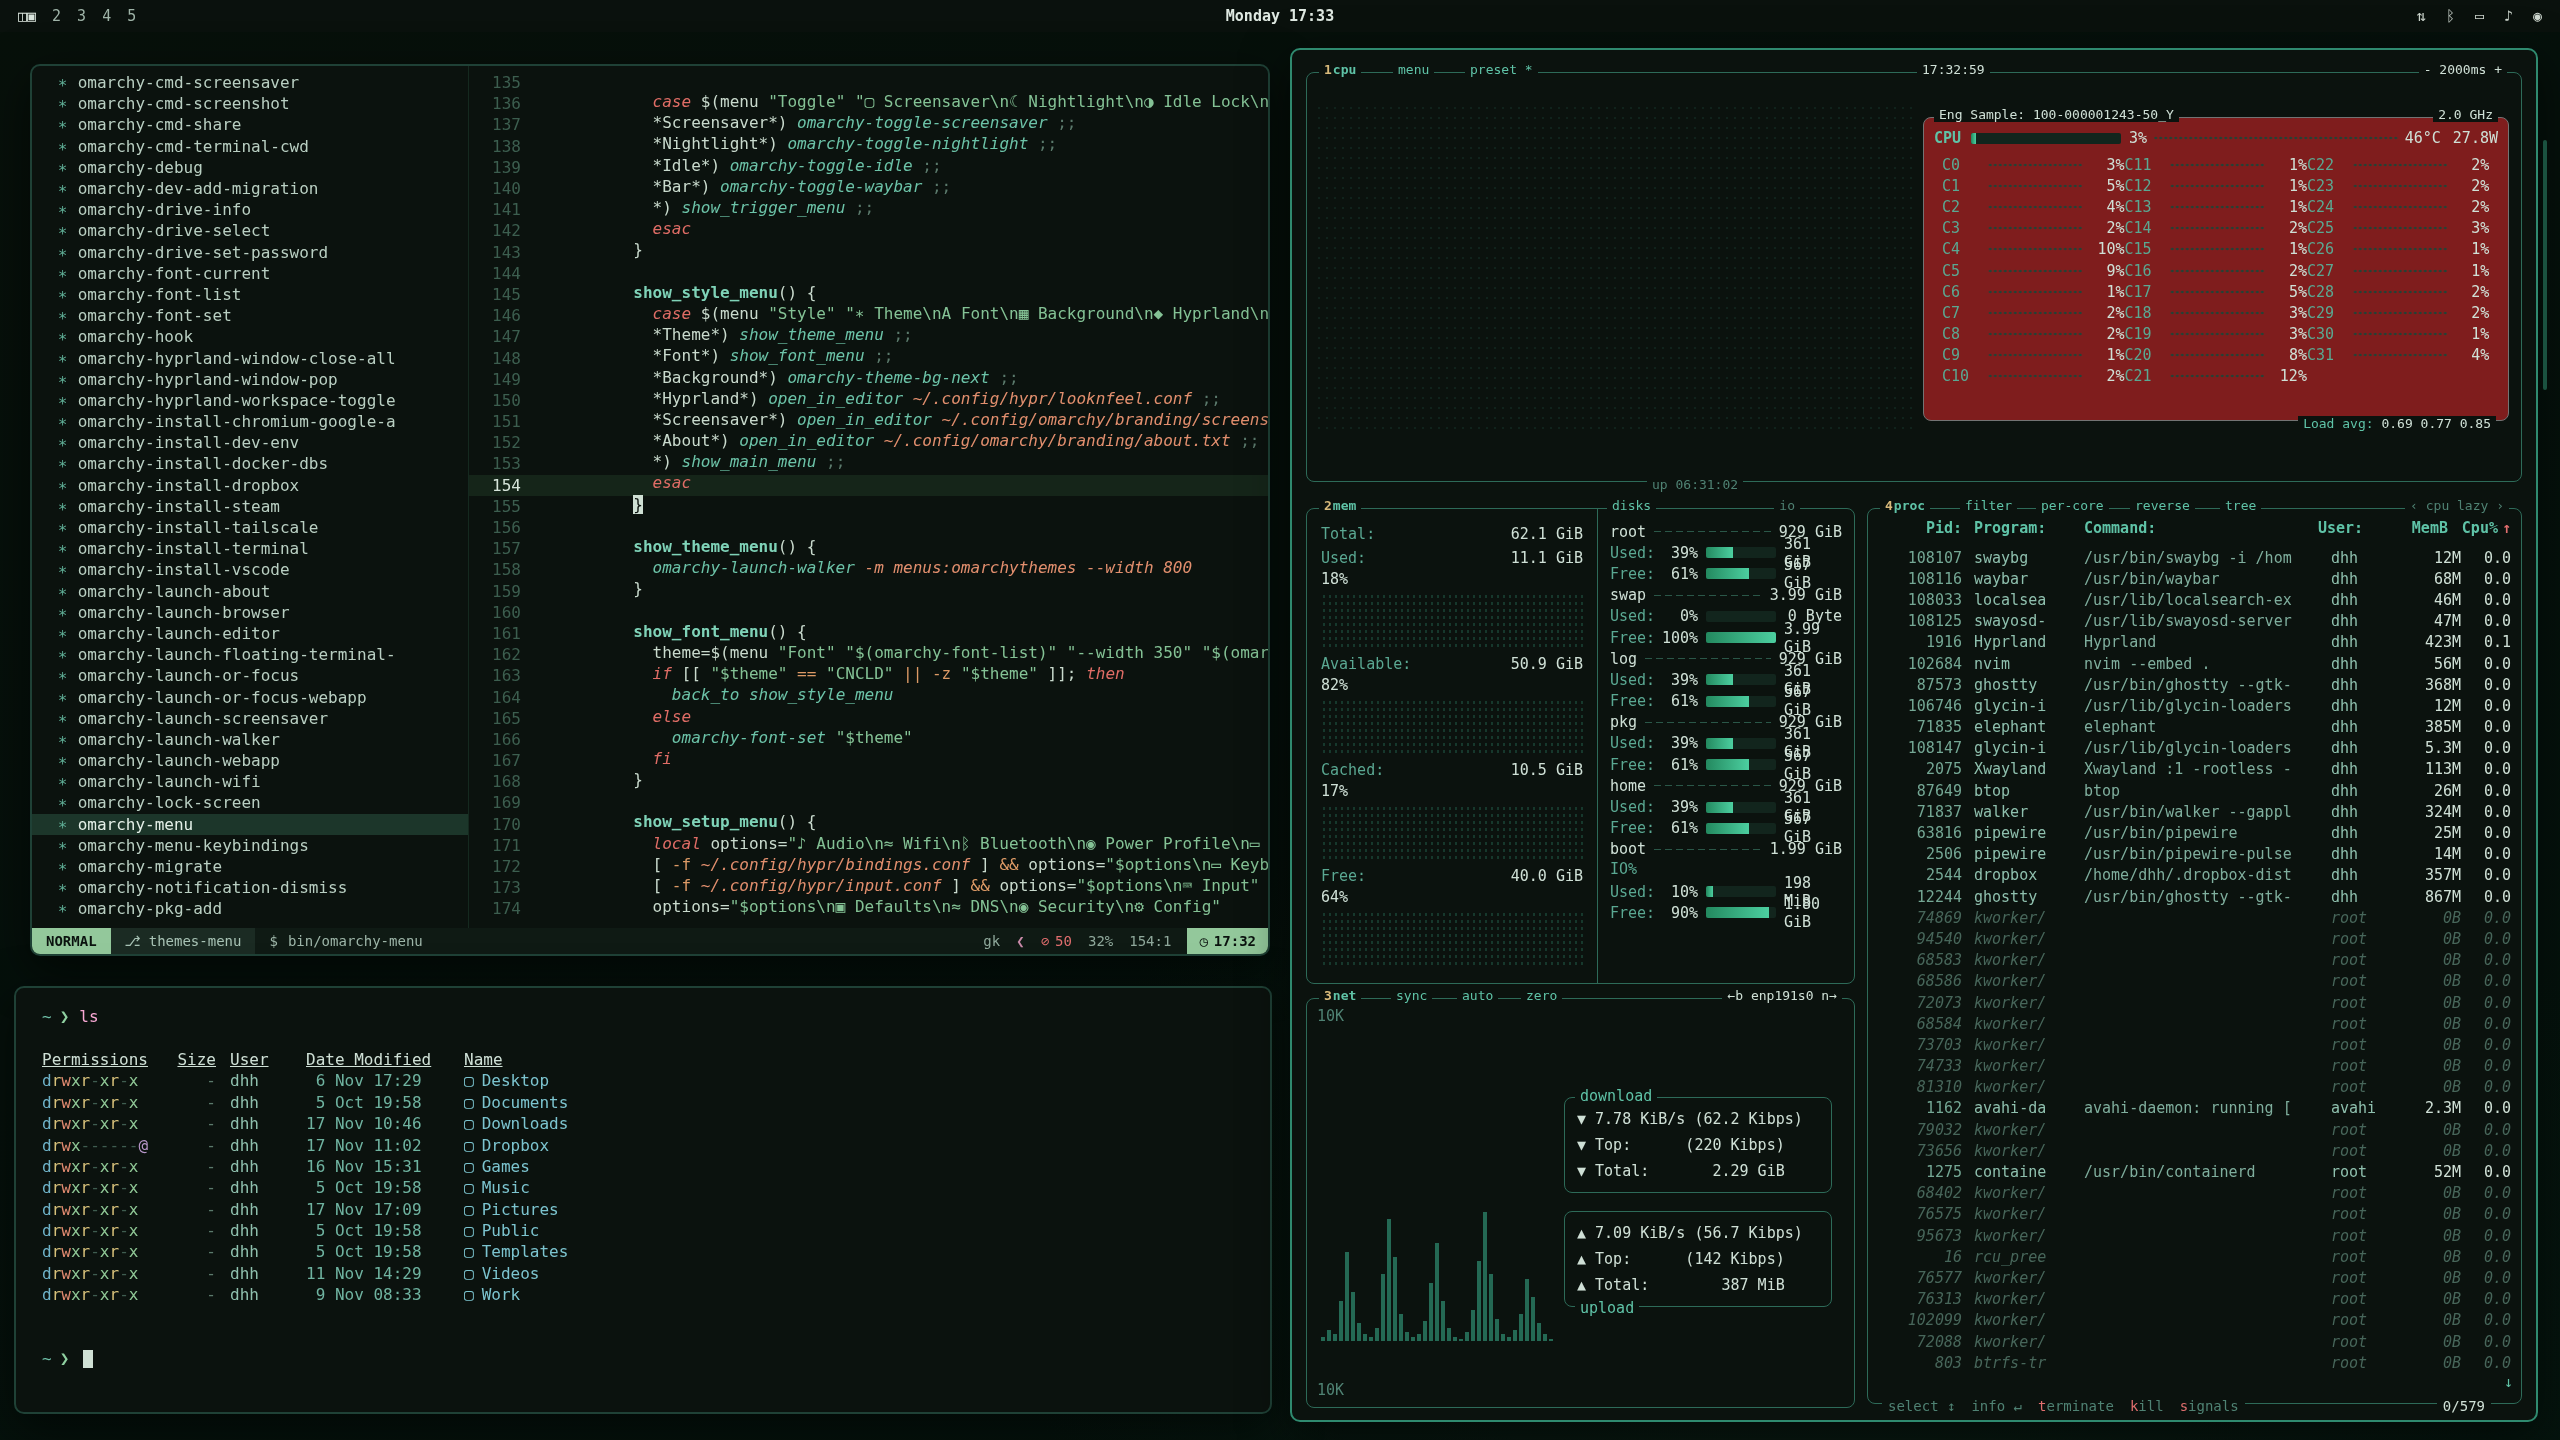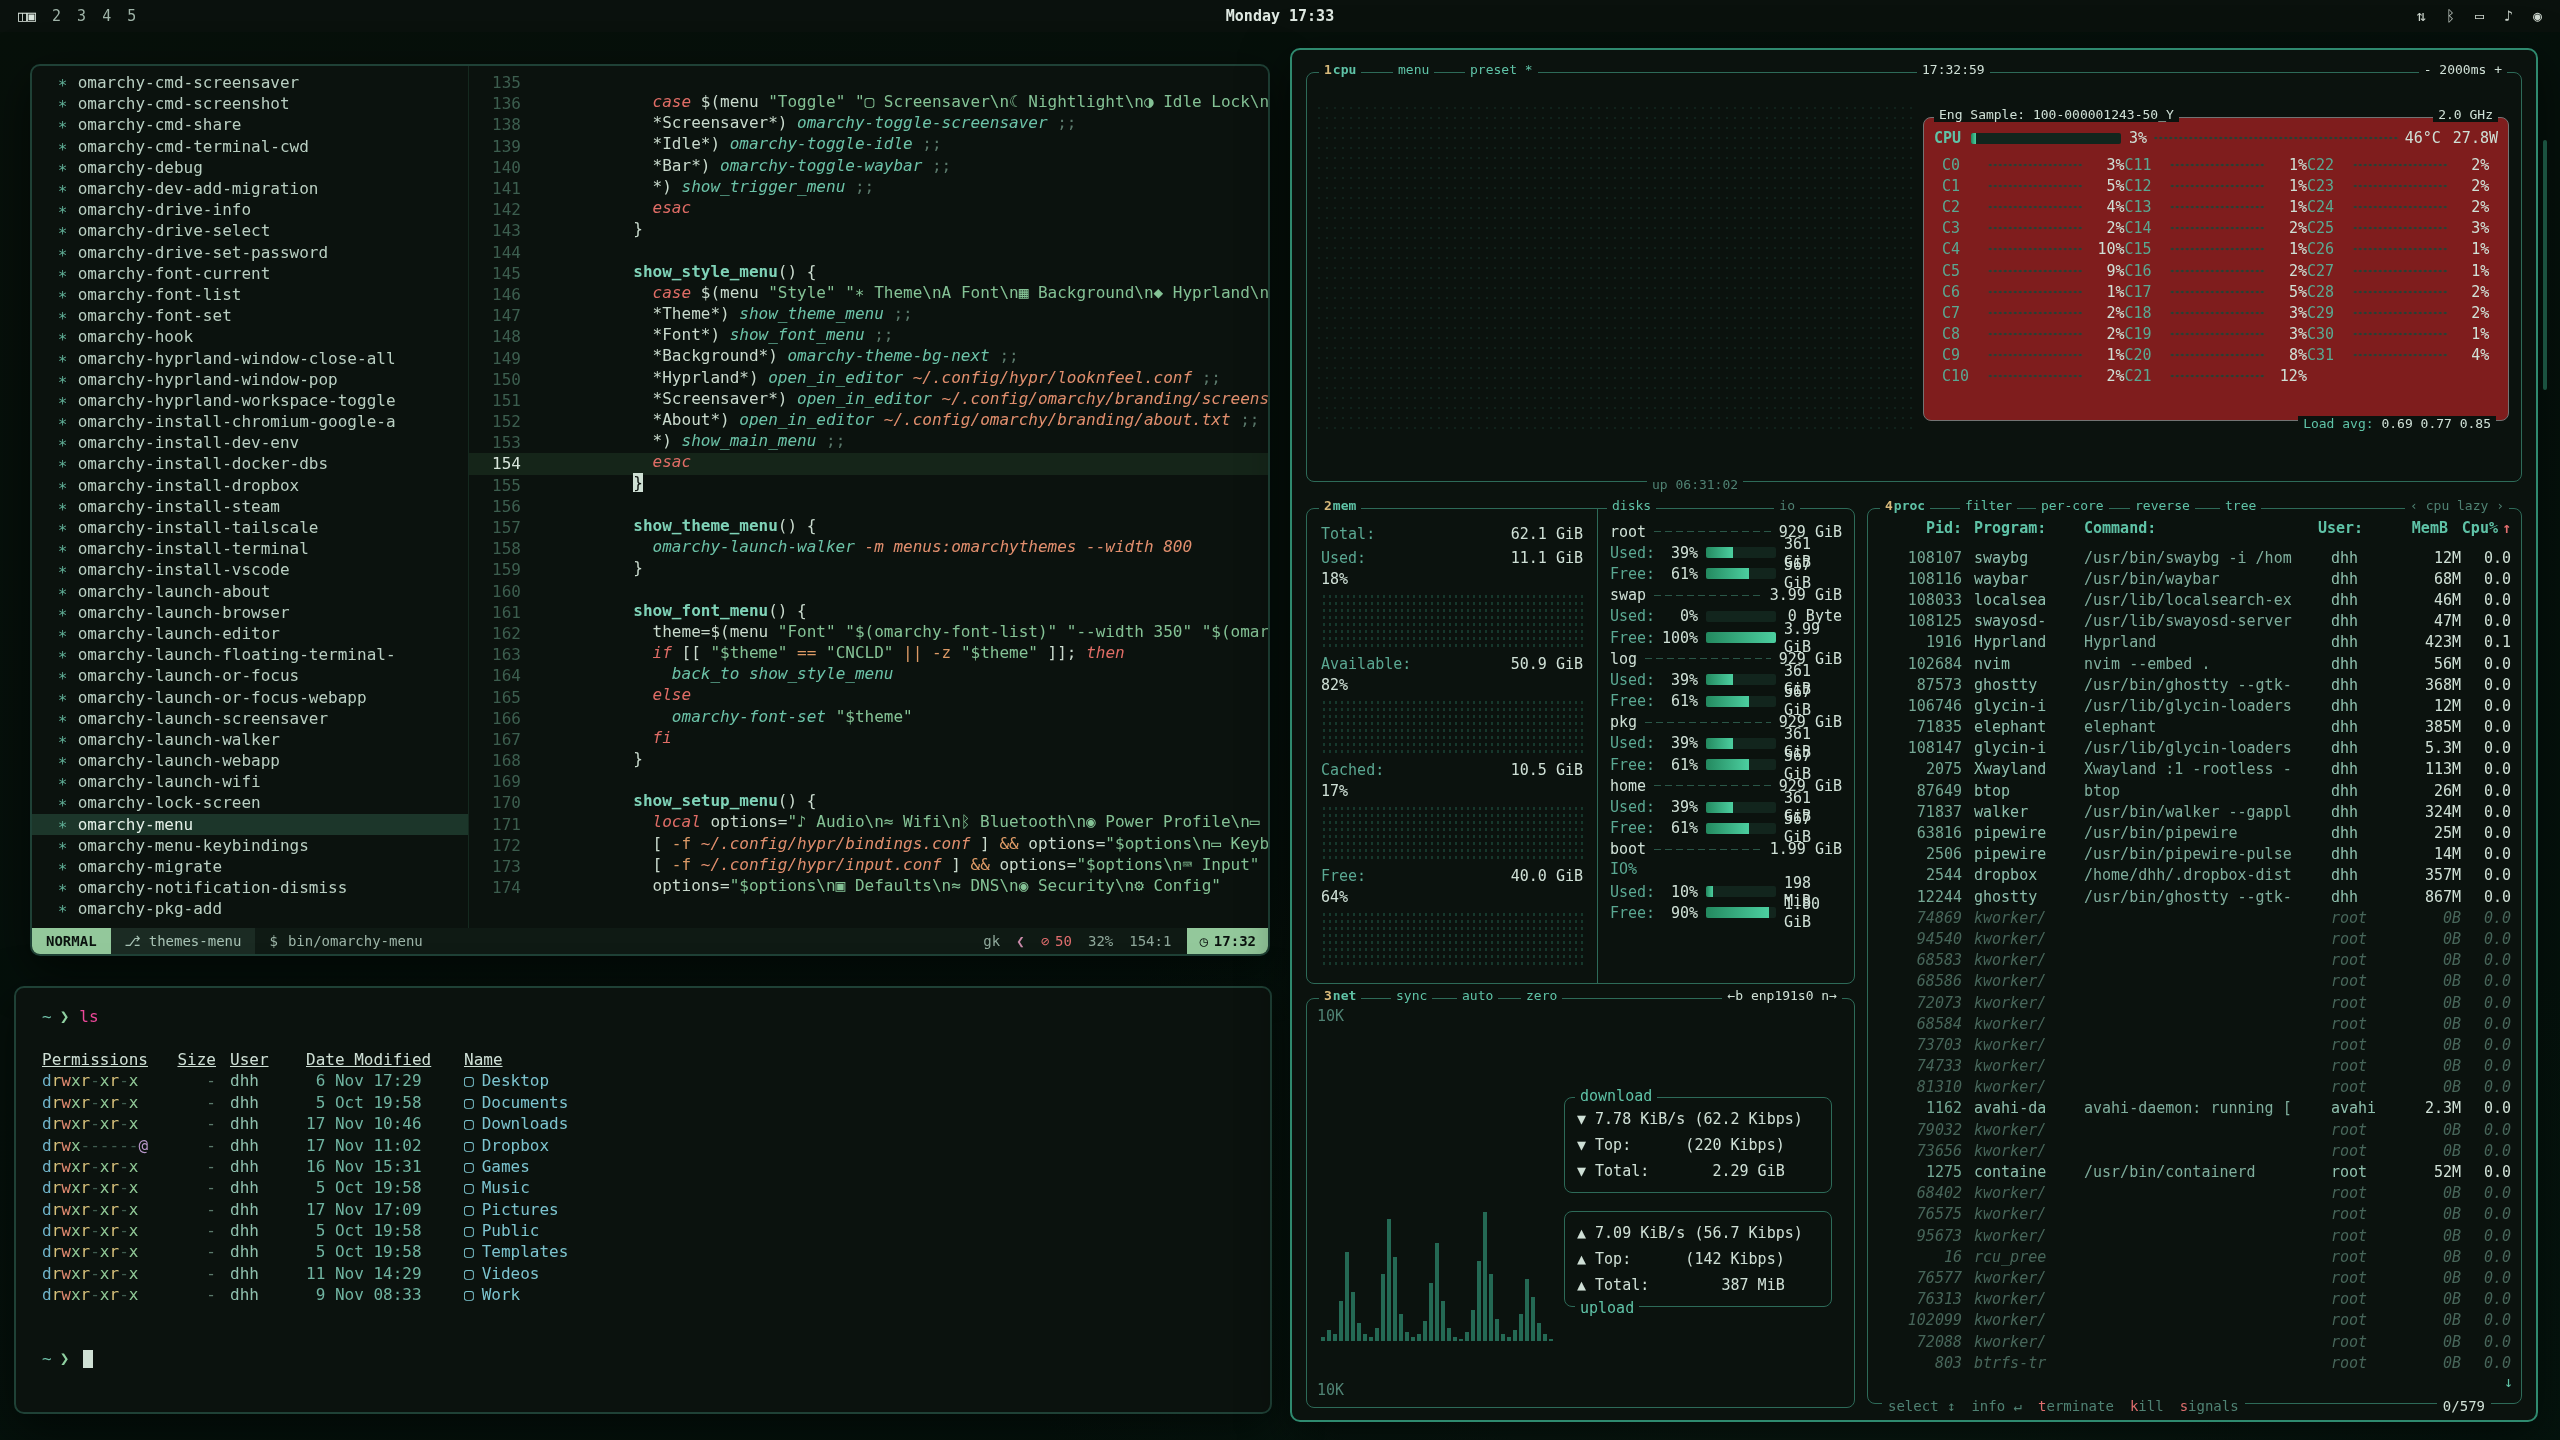--- a/index.html
+++ b/index.html
@@ -53,21 +53,21 @@
   .sl-right{margin-left:auto;display:flex;align-items:center;gap:16px;height:100%;}
   .sl-sep{color:#c98aa9;}
   .sl-diag{color:#e06e6e;display:flex;gap:6px;}
   .sl-clock{background:#93c89b;color:#0b130f;font-weight:bold;padding:0 12px;height:100%;display:flex;align-items:center;gap:6px;}
   
   #win-term{left:14px;top:986px;width:1258px;height:428px;}
   .term-inner{padding:18px 0 0 26px;font-size:16px;}
   .term-line{height:21.4px;display:flex;align-items:center;white-space:pre;}
   .t-cwd{color:#6fc0a8;}
   .t-ps{color:#8fd0a0;margin:0 10px 0 8px;}
-  .t-cmdtx{color:#ec4899;}
+  .t-cmdtx{color:#f9a8d4;}
   .t-head span{color:#cfe0d6;text-decoration:underline;}
   .th-perm{width:126px;}
   .th-size{width:48px;text-align:right;}
   .th-user{width:66px;margin-left:14px;}
   .th-date{width:152px;margin-left:10px;}
   .th-name{margin-left:6px;}
   .t-perm{width:126px;}
   .t-size{width:48px;text-align:right;color:#5b7a6c;}
   .t-user{width:66px;margin-left:14px;color:#8fc0ae;}
   .t-date{width:152px;margin-left:10px;color:#6fb3a0;}
@@ -397,20 +397,26 @@
           <span class="tok">  </span><span class="tok k">case</span><span class="tok"> $(</span><span class="tok">menu</span><span class="tok"> </span><span class="tok s">"Toggle"</span><span class="tok"> </span><span class="tok s">"▢ Screensaver\n☾ Nightlight\n◑ Idle Lock\n▤ Top</span></span>
         </div>
 
         <div class="cl">
           <span class="ln">136</span>
           <span class="ct">
             
           <span class="tok">  *Screensaver*) </span><span class="tok c">omarchy-toggle-screensaver</span><span class="tok d"> ;;</span></span>
         </div>
 
+        <div class="cl">
+          <span class="ln">137</span>
+          <span class="ct">
+            
+          <span class="tok">  *Nightlight*) </span><span class="tok c">omarchy-toggle-nightlight</span><span class="tok d"> ;;</span></span>
+        </div>
 
         <div class="cl">
           <span class="ln">138</span>
           <span class="ct">
             
           <span class="tok">  *Idle*) </span><span class="tok c">omarchy-toggle-idle</span><span class="tok d"> ;;</span></span>
         </div>
 
         <div class="cl">
           <span class="ln">139</span>

